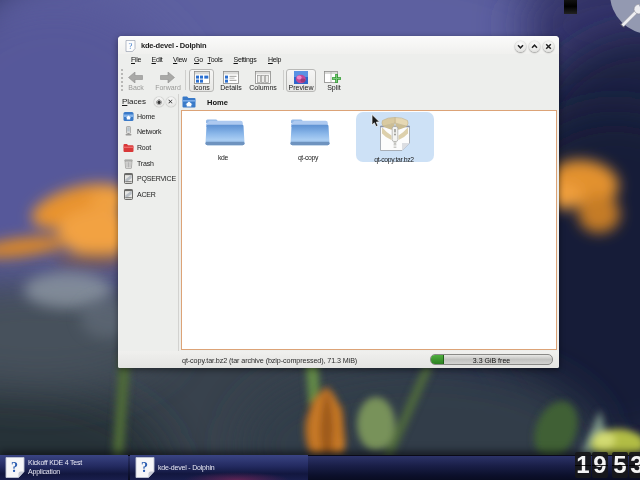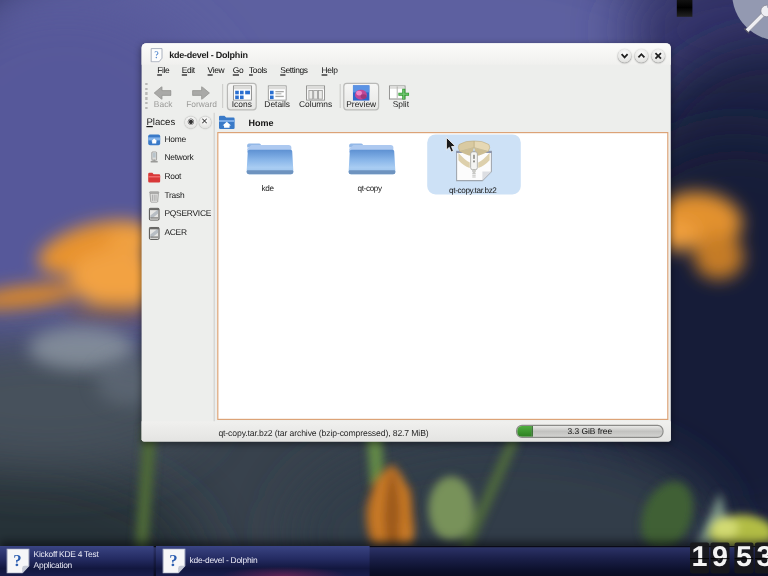--- a/index.html
+++ b/index.html
@@ -354,21 +354,21 @@
       <path d="M16.1 27.5 H17.9 V29.5 H16.1 Z" fill="#e8e8e4" stroke="#b0b0ac" stroke-width="0.7"></path>
       <path d="M15.6 30.5 H18.4 M15.6 32 H18.4 M15.6 33.5 H18.4" stroke="#b4b4b0" stroke-width="0.7"></path>
     </svg>
     <div class="flabel" style="left:172px;top:45px;">qt-copy.tar.bz2</div>
 
     <svg style="position:absolute;left:189px;top:3px;" width="10" height="14" viewBox="0 0 10 14">
       <path d="M1 0.5 L1 11 L3.4 8.8 L5 12.6 L6.9 11.8 L5.3 8.1 L8.5 7.9 Z" fill="#1a1a1a" stroke="#f8f8f8" stroke-width="0.7"></path>
     </svg>
   </div>
   <div id="statusbar">
-    <div id="stattext">qt-copy.tar.bz2 (tar archive (bzip-compressed), 82.7 MiB)</div>
+    <div id="stattext">qt-copy.tar.bz2 (tar archive (bzip-compressed), 71.3 MiB)</div>
     <div id="capbar">
       <div id="capfill"></div>
       <div id="captext">3.3 GiB free</div>
     </div>
   </div>
 </div>
 
 <div id="taskbar"></div>
 <div class="task" style="left:0;width:128px;">
   <svg class="ticon" width="20" height="21" viewBox="0 0 20 21">

